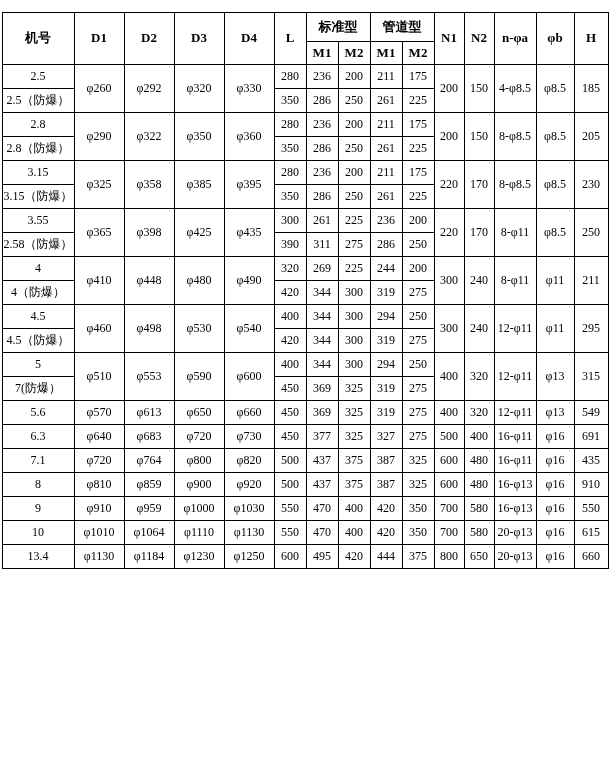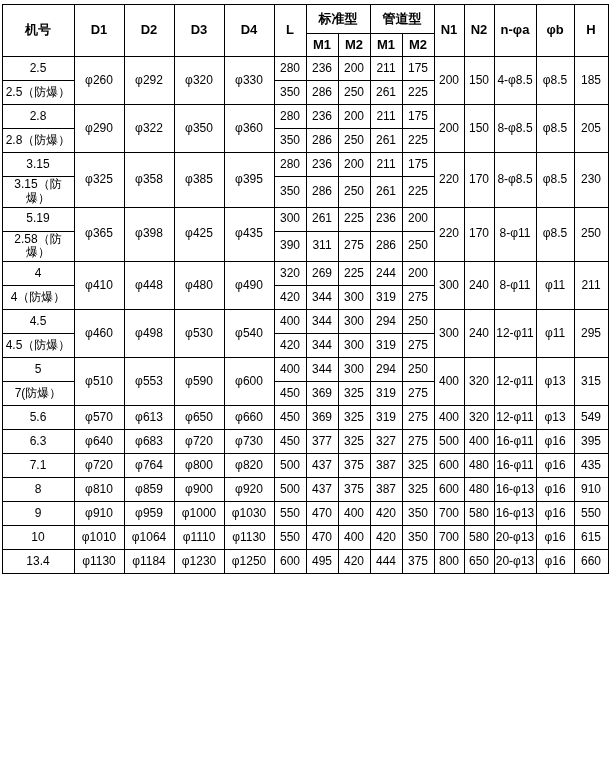--- a/index.html
+++ b/index.html
@@ -9,22 +9,23 @@
   }
   body {
     width: 610px;
     height: 759px;
     font-family: "Liberation Sans", sans-serif;
     color: #000000;
   }
   #spec-table {
     border-collapse: collapse;
     width: 598px;
-    margin: 4px auto 0 auto;
+    margin: 12px auto 0 auto;
     table-layout: fixed;
+    font-family: Liberation Serif, serif;
   }
   #spec-table th, #spec-table td {
     border: 1px solid #000000;
     text-align: center;
     vertical-align: middle;
     font-size: 12px;
     line-height: 1.15;
     padding: 1px 0;
   }
   #spec-table th {
@@ -160,21 +161,21 @@
       </tr>
       <tr>
         <td class="row-cell model-small">3.15（防爆）</td>
         <td class="row-cell ">350</td>
         <td class="row-cell ">286</td>
         <td class="row-cell ">250</td>
         <td class="row-cell ">261</td>
         <td class="row-cell ">225</td>
       </tr>
       <tr>
-        <td class="row-cell model-cell">5.19</td>
+        <td class="row-cell model-cell">3.55</td>
         <td class="row-cell wrapcell" rowspan="2">φ365</td>
         <td class="row-cell wrapcell" rowspan="2">φ398</td>
         <td class="row-cell wrapcell" rowspan="2">φ425</td>
         <td class="row-cell wrapcell" rowspan="2">φ435</td>
         <td class="row-cell ">300</td>
         <td class="row-cell ">261</td>
         <td class="row-cell ">225</td>
         <td class="row-cell ">236</td>
         <td class="row-cell ">200</td>
         <td class="row-cell " rowspan="2">220</td>
@@ -291,21 +292,21 @@
         <td class="row-cell wrapcell" rowspan="1">φ730</td>
         <td class="row-cell ">450</td>
         <td class="row-cell ">377</td>
         <td class="row-cell ">325</td>
         <td class="row-cell ">327</td>
         <td class="row-cell ">275</td>
         <td class="row-cell " rowspan="1">500</td>
         <td class="row-cell " rowspan="1">400</td>
         <td class="row-cell wrapcell" rowspan="1">16-φ11</td>
         <td class="row-cell " rowspan="1">φ16</td>
-        <td class="row-cell " rowspan="1">395</td>
+        <td class="row-cell " rowspan="1">691</td>
       </tr>
       <tr>
         <td class="row-cell model-cell">7.1</td>
         <td class="row-cell wrapcell" rowspan="1">φ720</td>
         <td class="row-cell wrapcell" rowspan="1">φ764</td>
         <td class="row-cell wrapcell" rowspan="1">φ800</td>
         <td class="row-cell wrapcell" rowspan="1">φ820</td>
         <td class="row-cell ">500</td>
         <td class="row-cell ">437</td>
         <td class="row-cell ">375</td>

